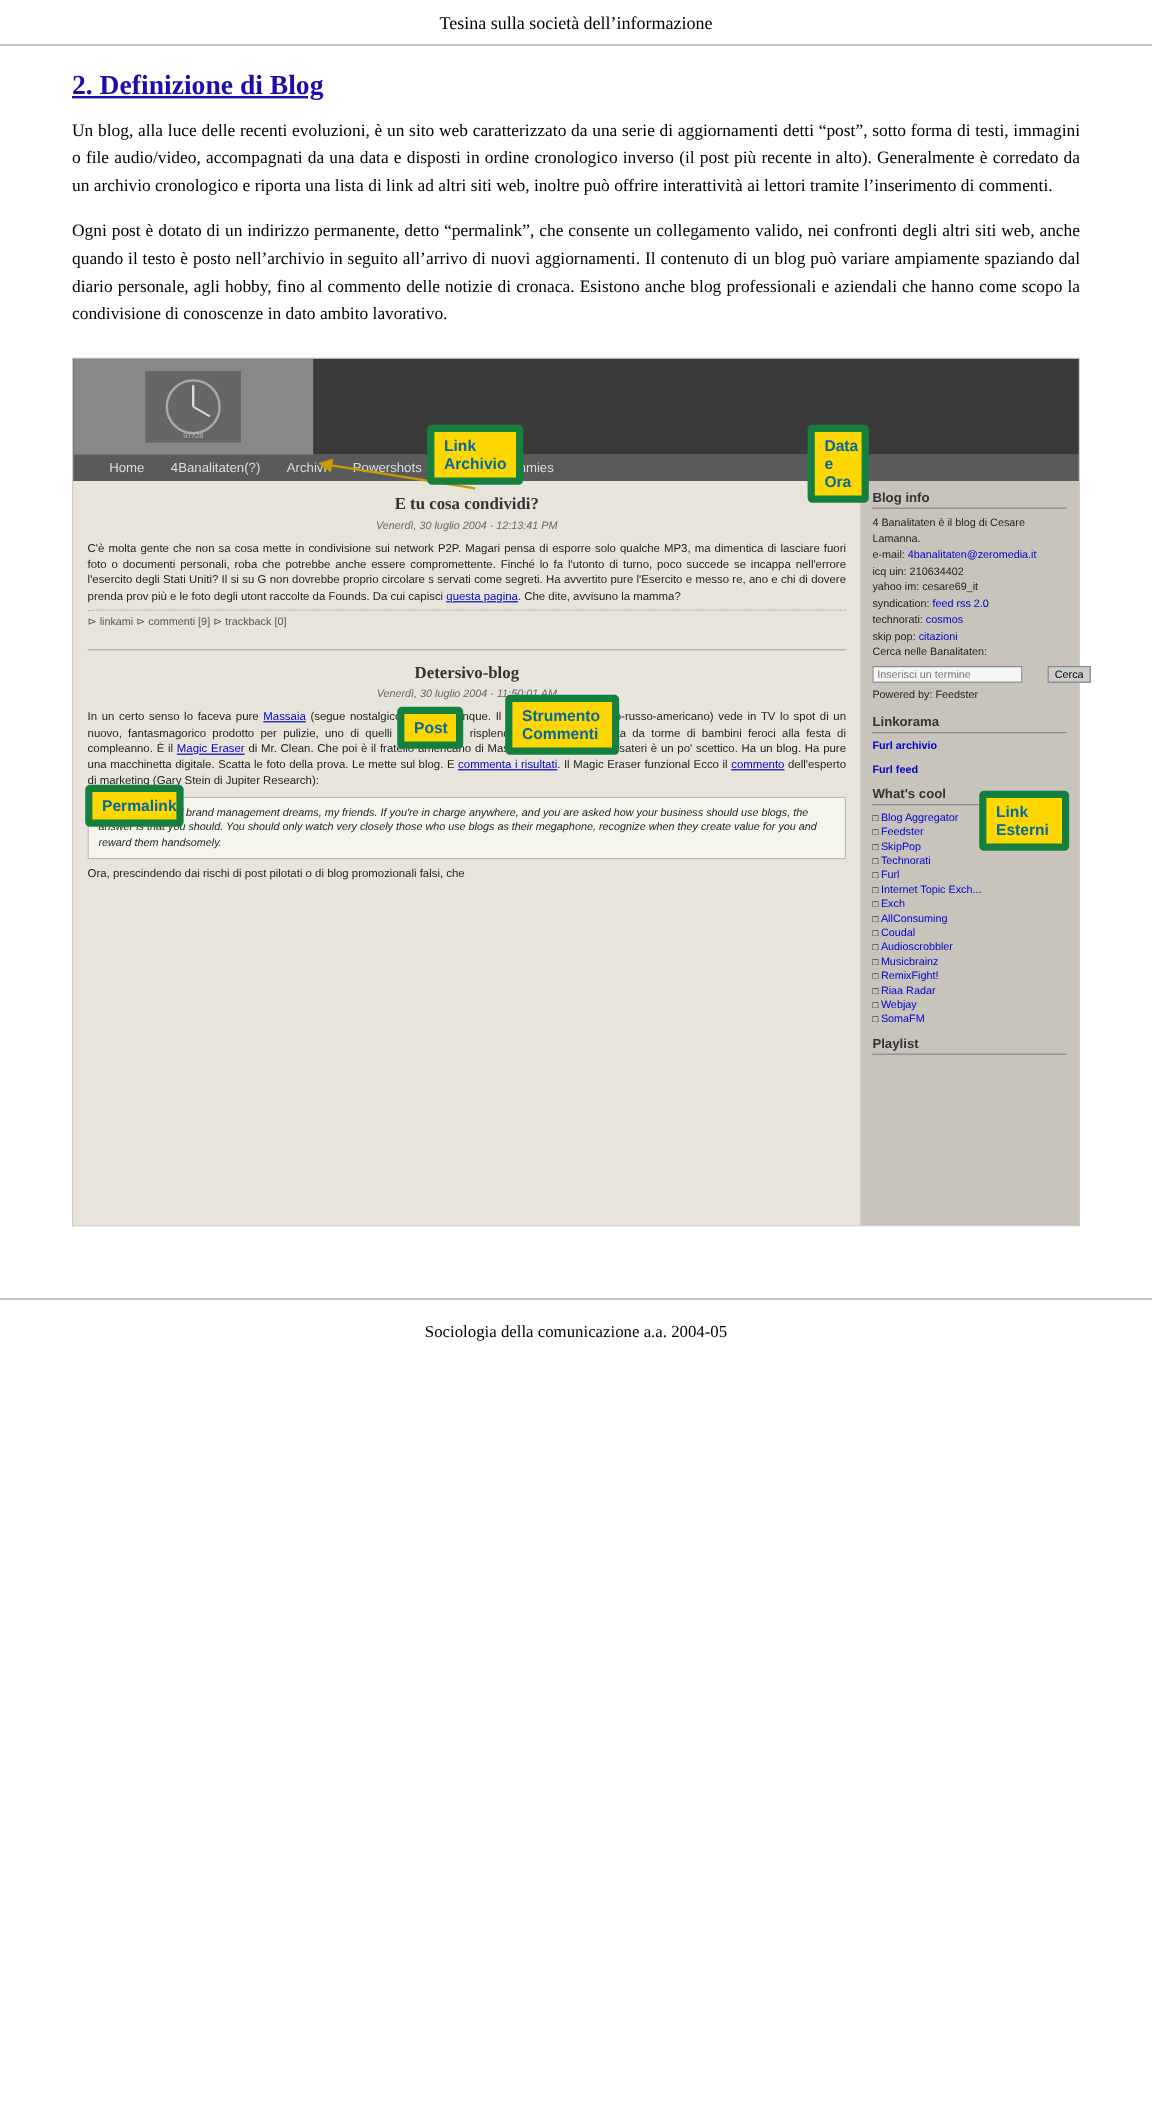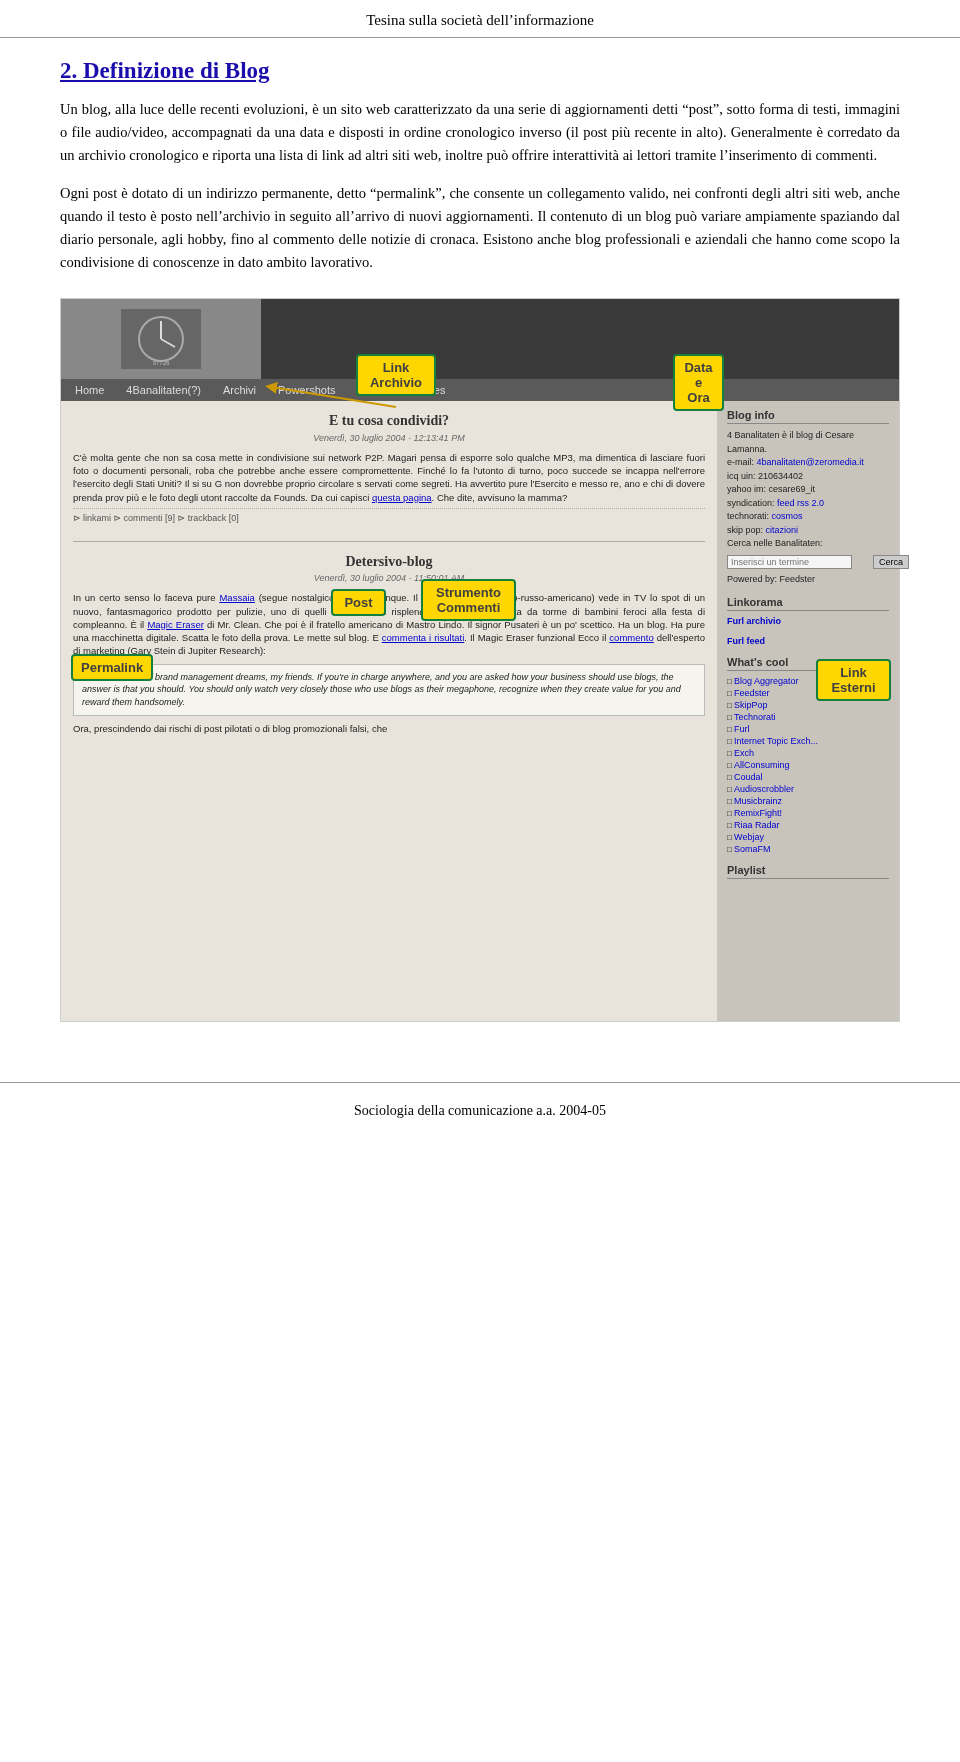--- a/index.html
+++ b/index.html
@@ -76,21 +76,21 @@
       font-size: 9px;
       color: #ccc;
       font-family: Arial, sans-serif;
       text-align: center;
       padding: 4px;
     }
     
     .blog-nav {
       background: #5a5a5a;
       display: flex;
-      padding: 0 12px;
+      padding: 0 28px;
       gap: 18px;
       font-family: Arial, sans-serif;
       font-size: 11px;
     }
     .blog-nav a {
       color: #ddd;
       text-decoration: none;
       padding: 5px 2px;
       display: block;
     }
@@ -186,28 +186,28 @@
     }
     .sidebar-link-list { list-style: none; }
     .sidebar-link-list li { margin-bottom: 2px; }
     .sidebar-link-list li a { color: #0000cc; text-decoration: none; }
     .sidebar-link-list li::before { content: "□ "; font-size: 8px; }
     .furl-links a { color: #0000cc; display: block; font-weight: bold; }
     
     .annotation-label {
       position: absolute;
       background: #ffd700;
-      border: 2px solid #15803d;
+      border: 6px solid #15803d;
       border-radius: 4px;
       padding: 4px 8px;
       font-family: Arial, sans-serif;
       font-size: 13px;
       font-weight: bold;
-      color: #404040;
-      text-align: center;
+      color: #0369a1;
+      text-align: left;
       z-index: 20;
       pointer-events: none;
     }
     .annotation-line {
       position: absolute;
       z-index: 19;
       pointer-events: none;
     }
     
     .quote-box {

